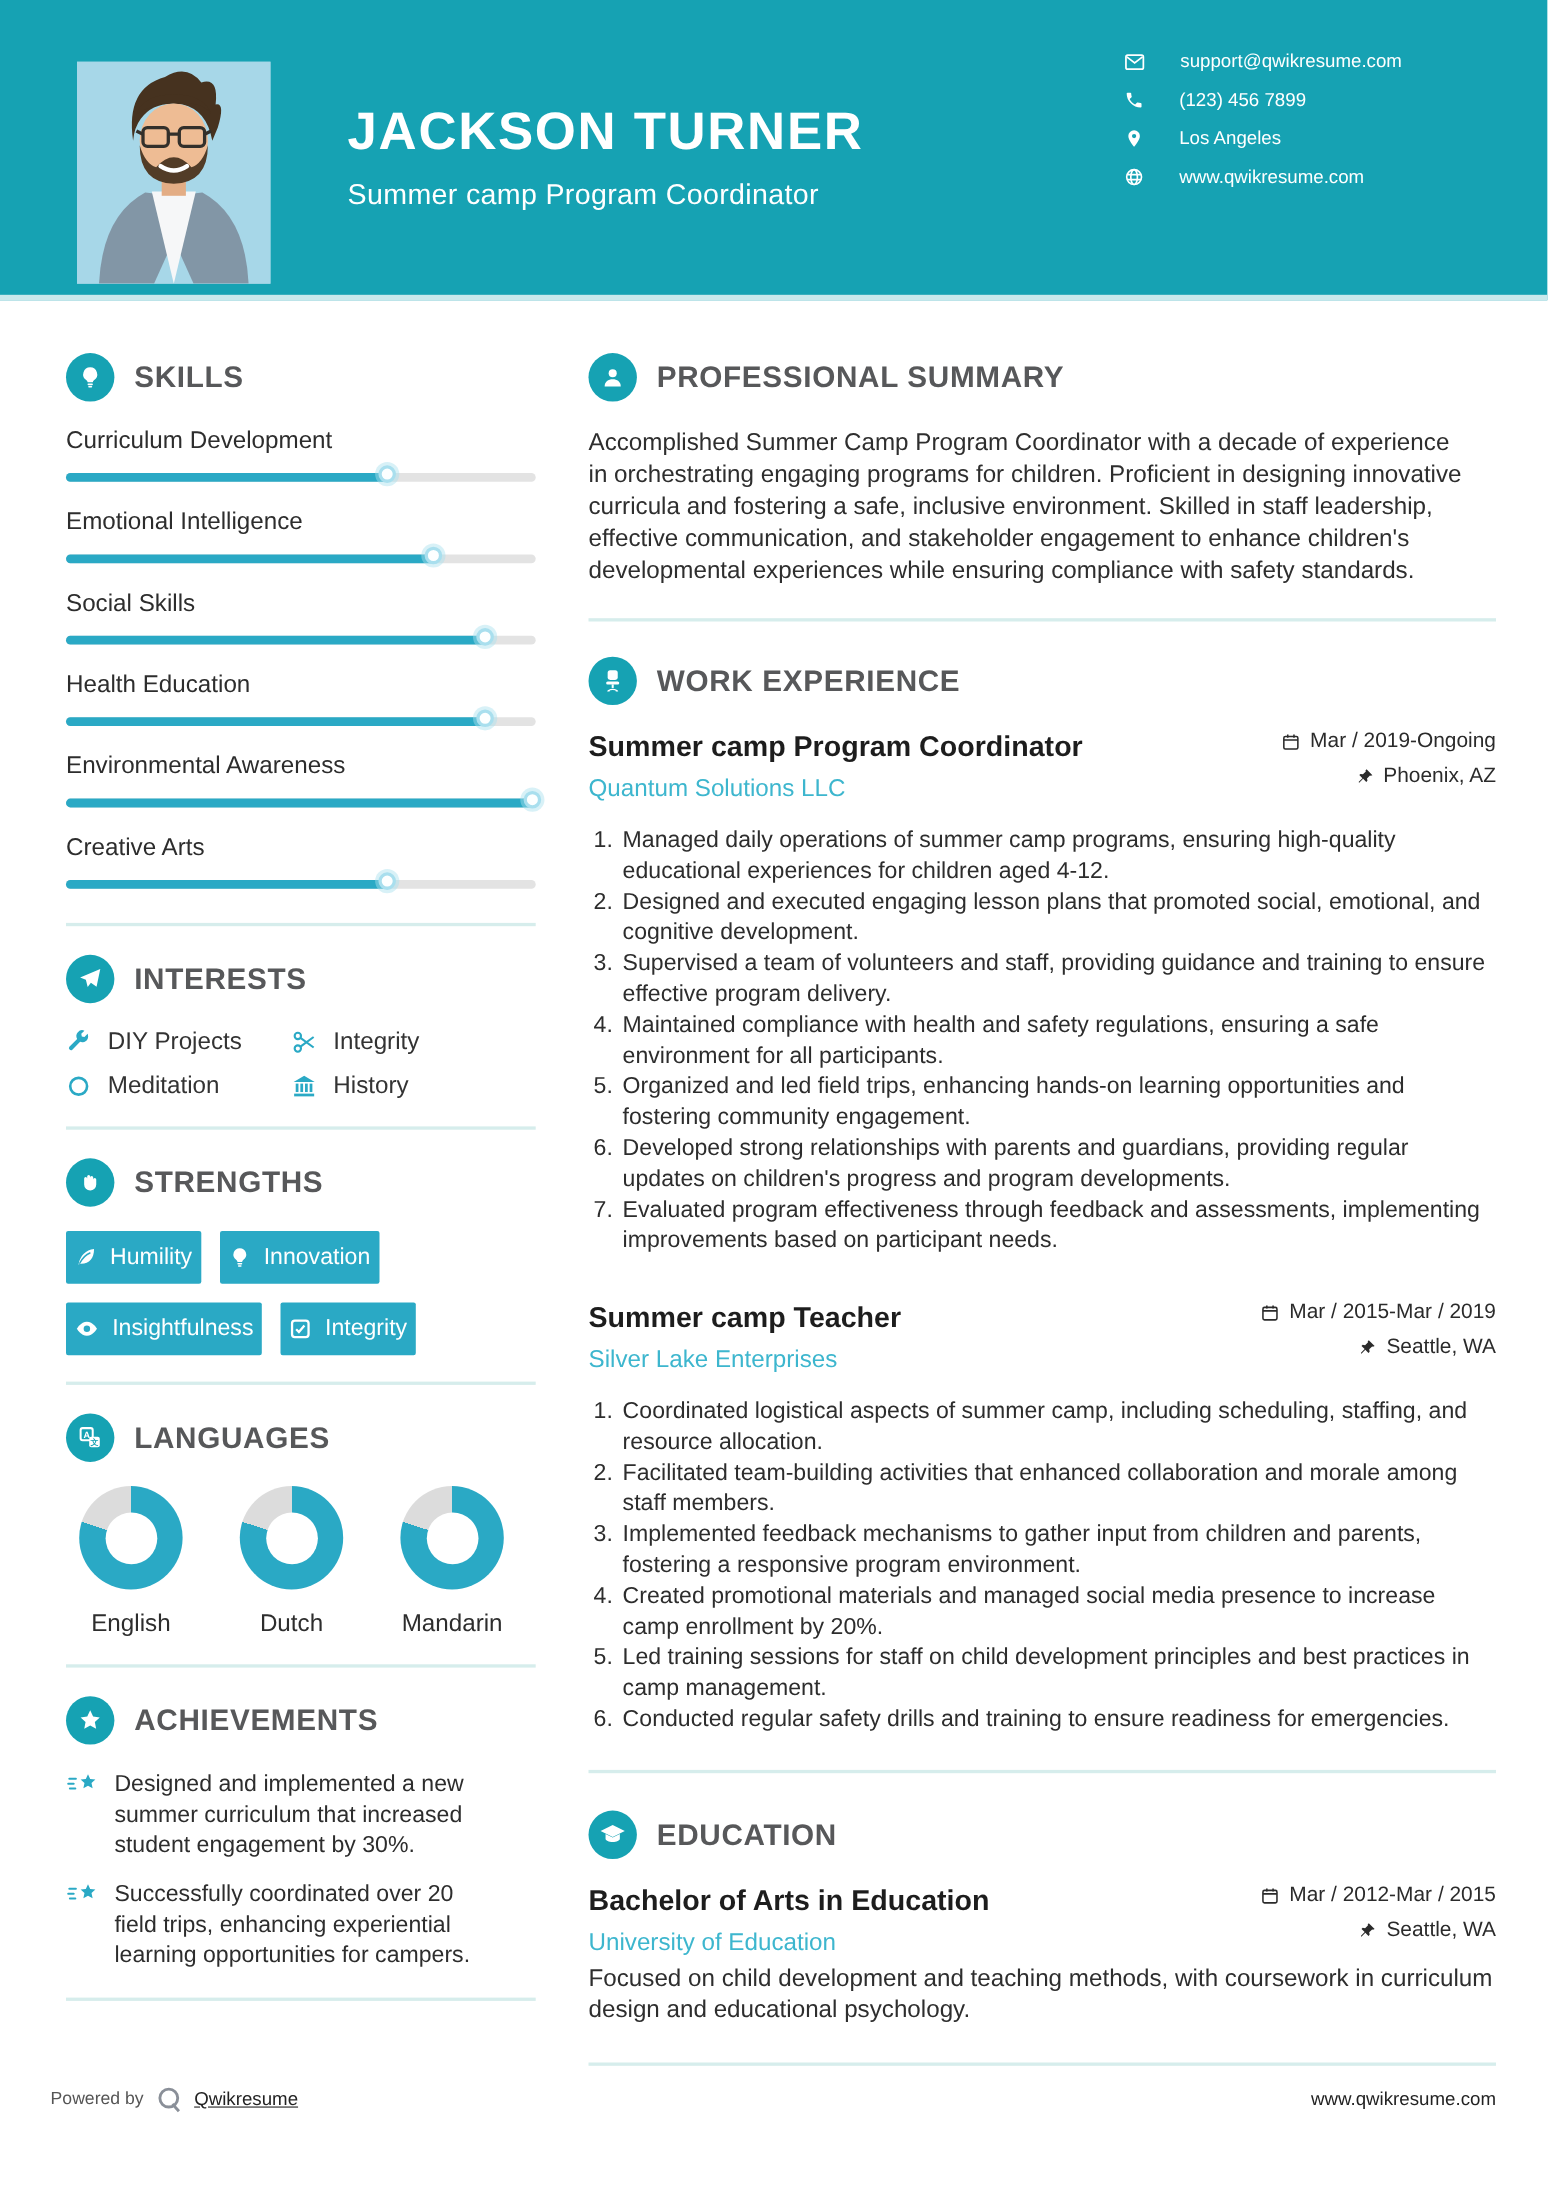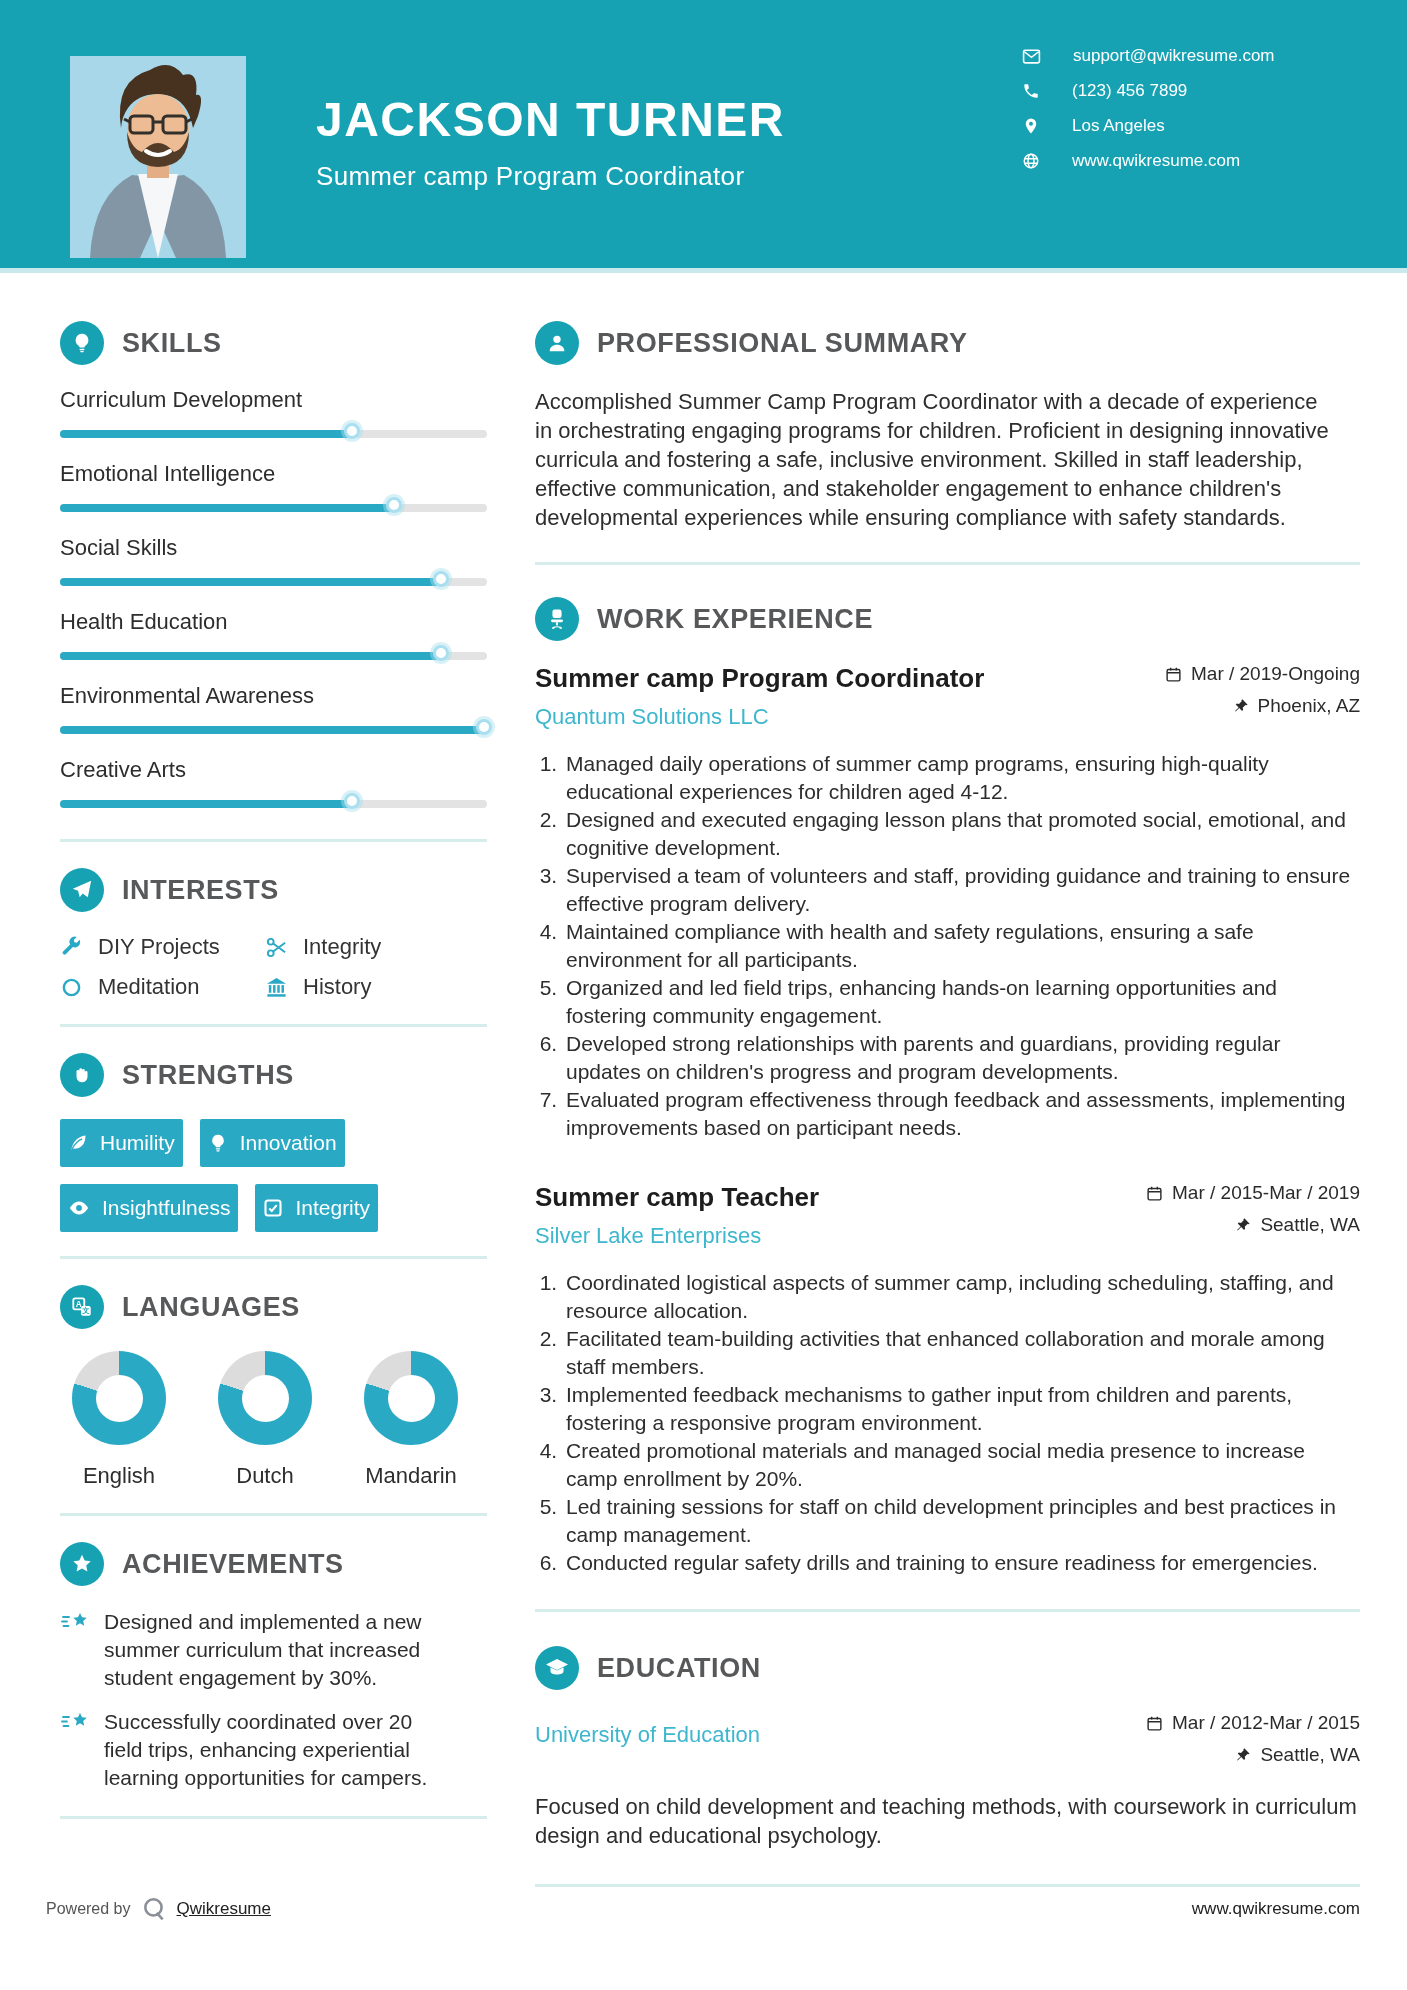--- a/index.html
+++ b/index.html
@@ -67,21 +67,21 @@
   .job + .job { margin-top:40px; }
   .job-head { display:flex; justify-content:space-between; align-items:flex-start; }
   .job-title { font-size:26px; font-weight:bold; color:#1d1d1d; }
   .company { margin-top:10px; font-size:22px; color:var(--link,#3db6ce); }
   .job-meta { text-align:right; flex:none; padding-left:20px; }
   .meta-row { display:flex; justify-content:flex-end; align-items:center; gap:9px; font-size:19px; color:#2b2b2b; margin-bottom:10px; }
   .meta-row svg { color:#2b2b2b; }
   ol.bullets { margin:20px 0 0 0; padding-left:28px; }
   ol.bullets li { font-size:21px; line-height:28px; color:#2d2d2d; padding-left:3px; }
 
-  .edu-desc { margin-top:16px; font-size:22px; line-height:29px; color:#2e2e2e; }
+  .edu-desc { margin-top:4px; font-size:22px; line-height:29px; color:#2e2e2e; }
 
   
   .footer { position:absolute; left:46px; right:47px; top:1896px; display:flex; justify-content:space-between; align-items:center; }
   .foot-left { display:flex; align-items:center; gap:10px; font-size:16px; color:#555; }
   .brand-link { font-size:17px; color:#222; text-decoration:underline; cursor:pointer; }
   .site-link { font-size:17px; color:#222; cursor:pointer; }
 </style>
 </head>
 <body>
 
@@ -460,20 +460,21 @@
           <span class="sec-ico">
             <svg width="24" height="24" viewBox="0 0 24 24" fill="currentColor">
                 <path d="M12 3 1 8.5 12 14l11-5.5z"></path>
                 <path d="M5.5 11.2v4.3c0 1.7 3 3 6.5 3s6.5-1.3 6.5-3v-4.3L12 14.5z"></path>
               </svg>
           </span>
           <span class="sec-title">EDUCATION</span>
         </div>
         <div class="job-head">
           <div>
+            <div class="job-title">Bachelor of Arts in Education</div>
             <div class="company">University of Education</div>
           </div>
           <div class="job-meta">
             <div class="meta-row">
               <svg width="17" height="17" viewBox="0 0 24 24" fill="none" stroke="currentColor" stroke-width="2">
                   <rect x="3" y="5" width="18" height="16" rx="2"></rect>
                   <path d="M3 9.5h18M8 2.5v4M16 2.5v4"></path>
                 </svg>
               <span>Mar / 2012-Mar / 2015</span>
             </div>

